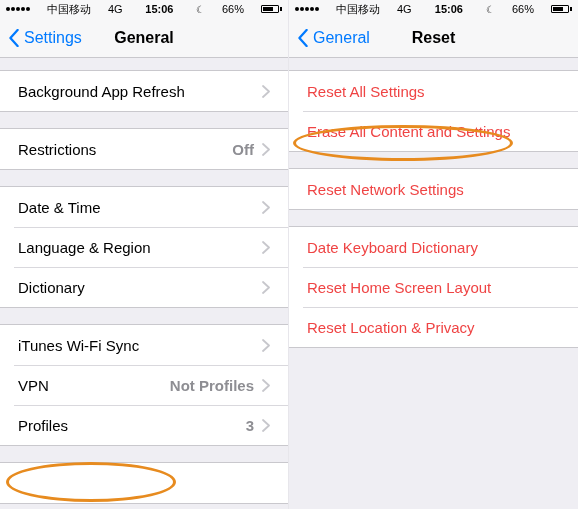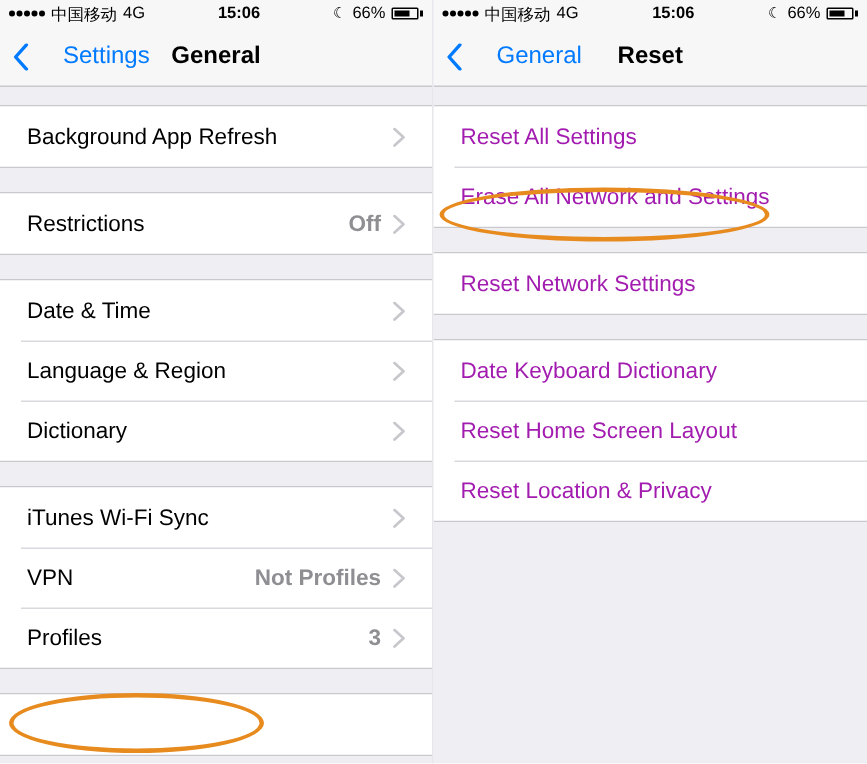--- a/index.html
+++ b/index.html
@@ -2,47 +2,47 @@
 <html><head>
 <meta charset="utf-8">
 <style>
   * { box-sizing: border-box; margin: 0; padding: 0; }
   html, body { width: 578px; height: 509px; font-family: -apple-system, "Helvetica Neue", Arial, sans-serif; background: #fff; }
   body { display: flex; }
   .phone { width: 289px; height: 509px; background: #efeef3; display: flex; flex-direction: column; overflow: hidden; position: relative; }
   .phone.left { border-right: 1px solid #e7e6eb; }
   
   .statusbar { height: 18px; background: #f7f7f8; display: flex; align-items: center; font-size: 11px; color: #000; padding: 0 6px; justify-content: space-between; }
-  .sb-left, .sb-right { display: flex; align-items: center; gap: 4px; }
+  .sb-left, .sb-right { display: flex; align-items: center; gap: 17px; }
   .sb-dots { display: flex; gap: 1px; }
   .dot { width: 4px; height: 4px; border-radius: 50%; background: #000; }
   .sb-time { font-weight: 600; }
   .sb-moon { font-size: 10px; }
   .sb-batt { display: inline-flex; align-items: center; }
   .batt-body { width: 18px; height: 8px; border: 1px solid #000; border-radius: 1px; position: relative; }
   .batt-fill { position: absolute; left: 1px; top: 1px; bottom: 1px; width: 60%; background: #000; }
   .batt-cap { width: 2px; height: 4px; background: #000; margin-left: 1px; }
   
   .navbar { height: 40px; background: #f7f7f8; border-bottom: 1px solid #c9c8cd; display: flex; align-items: center; position: relative; padding: 0 8px; }
-  .nav-back { display: flex; align-items: center; color: #007aff; font-size: 16px; gap: 18px; }
+  .nav-back { display: flex; align-items: center; color: #007aff; font-size: 16px; }
   .nav-back svg { width: 12px; height: 18px; margin-right: 4px; }
   .nav-title { position: absolute; left: 0; right: 0; text-align: center; font-size: 16px; font-weight: 600; color: #000; pointer-events: none; }
   
   .list { flex: 1; overflow-y: auto; }
   .group { margin-top: 16px; background: #fff; }
   .group.first { margin-top: 12px; }
   .row { height: 40px; display: flex; align-items: center; padding: 0 18px; position: relative; font-size: 15px; color: #000; background:#fff; }
   .row + .row::before { content: ""; position: absolute; left: 14px; right: 0; top: 0; height: 1px; background: #d9d8dd; }
   .group::before { content:""; display:block; height:1px; background:#c9c8cd; }
   .group::after  { content:""; display:block; height:1px; background:#c9c8cd; }
   .row .spacer { flex: 1; }
   .row .value { color: #8e8e93; font-size: 15px; margin-right: 8px; font-weight: bold; }
   .chev { color: #c7c7cc; }
   .chev svg { width: 8px; height: 13px; display:block; }
-  .row.link { color: #a21caf; }
+  .row.link { color: #ef4444; }
   
   .hl { position: absolute; border: 3px solid #e78b1f; border-radius: 50%; pointer-events: none; }
 </style>
 </head>
 <body>
 
 <div class="phone left">
   <div class="statusbar">
     <div class="sb-left">
       <span class="sb-dots">
@@ -203,21 +203,21 @@
     </div>
     <div class="nav-title">Reset</div>
   </div>
   <div class="list" id="list-right">
       <div class="group first">
         <div class="row link">
           <span>Reset All Settings</span>
           <span class="spacer"></span>
         </div>
         <div class="row link">
-          <span>Erase All Network and Settings</span>
+          <span>Erase All Content and Settings</span>
           <span class="spacer"></span>
         </div>
       </div>
       <div class="group">
         <div class="row link">
           <span>Reset Network Settings</span>
           <span class="spacer"></span>
         </div>
       </div>
       <div class="group">

